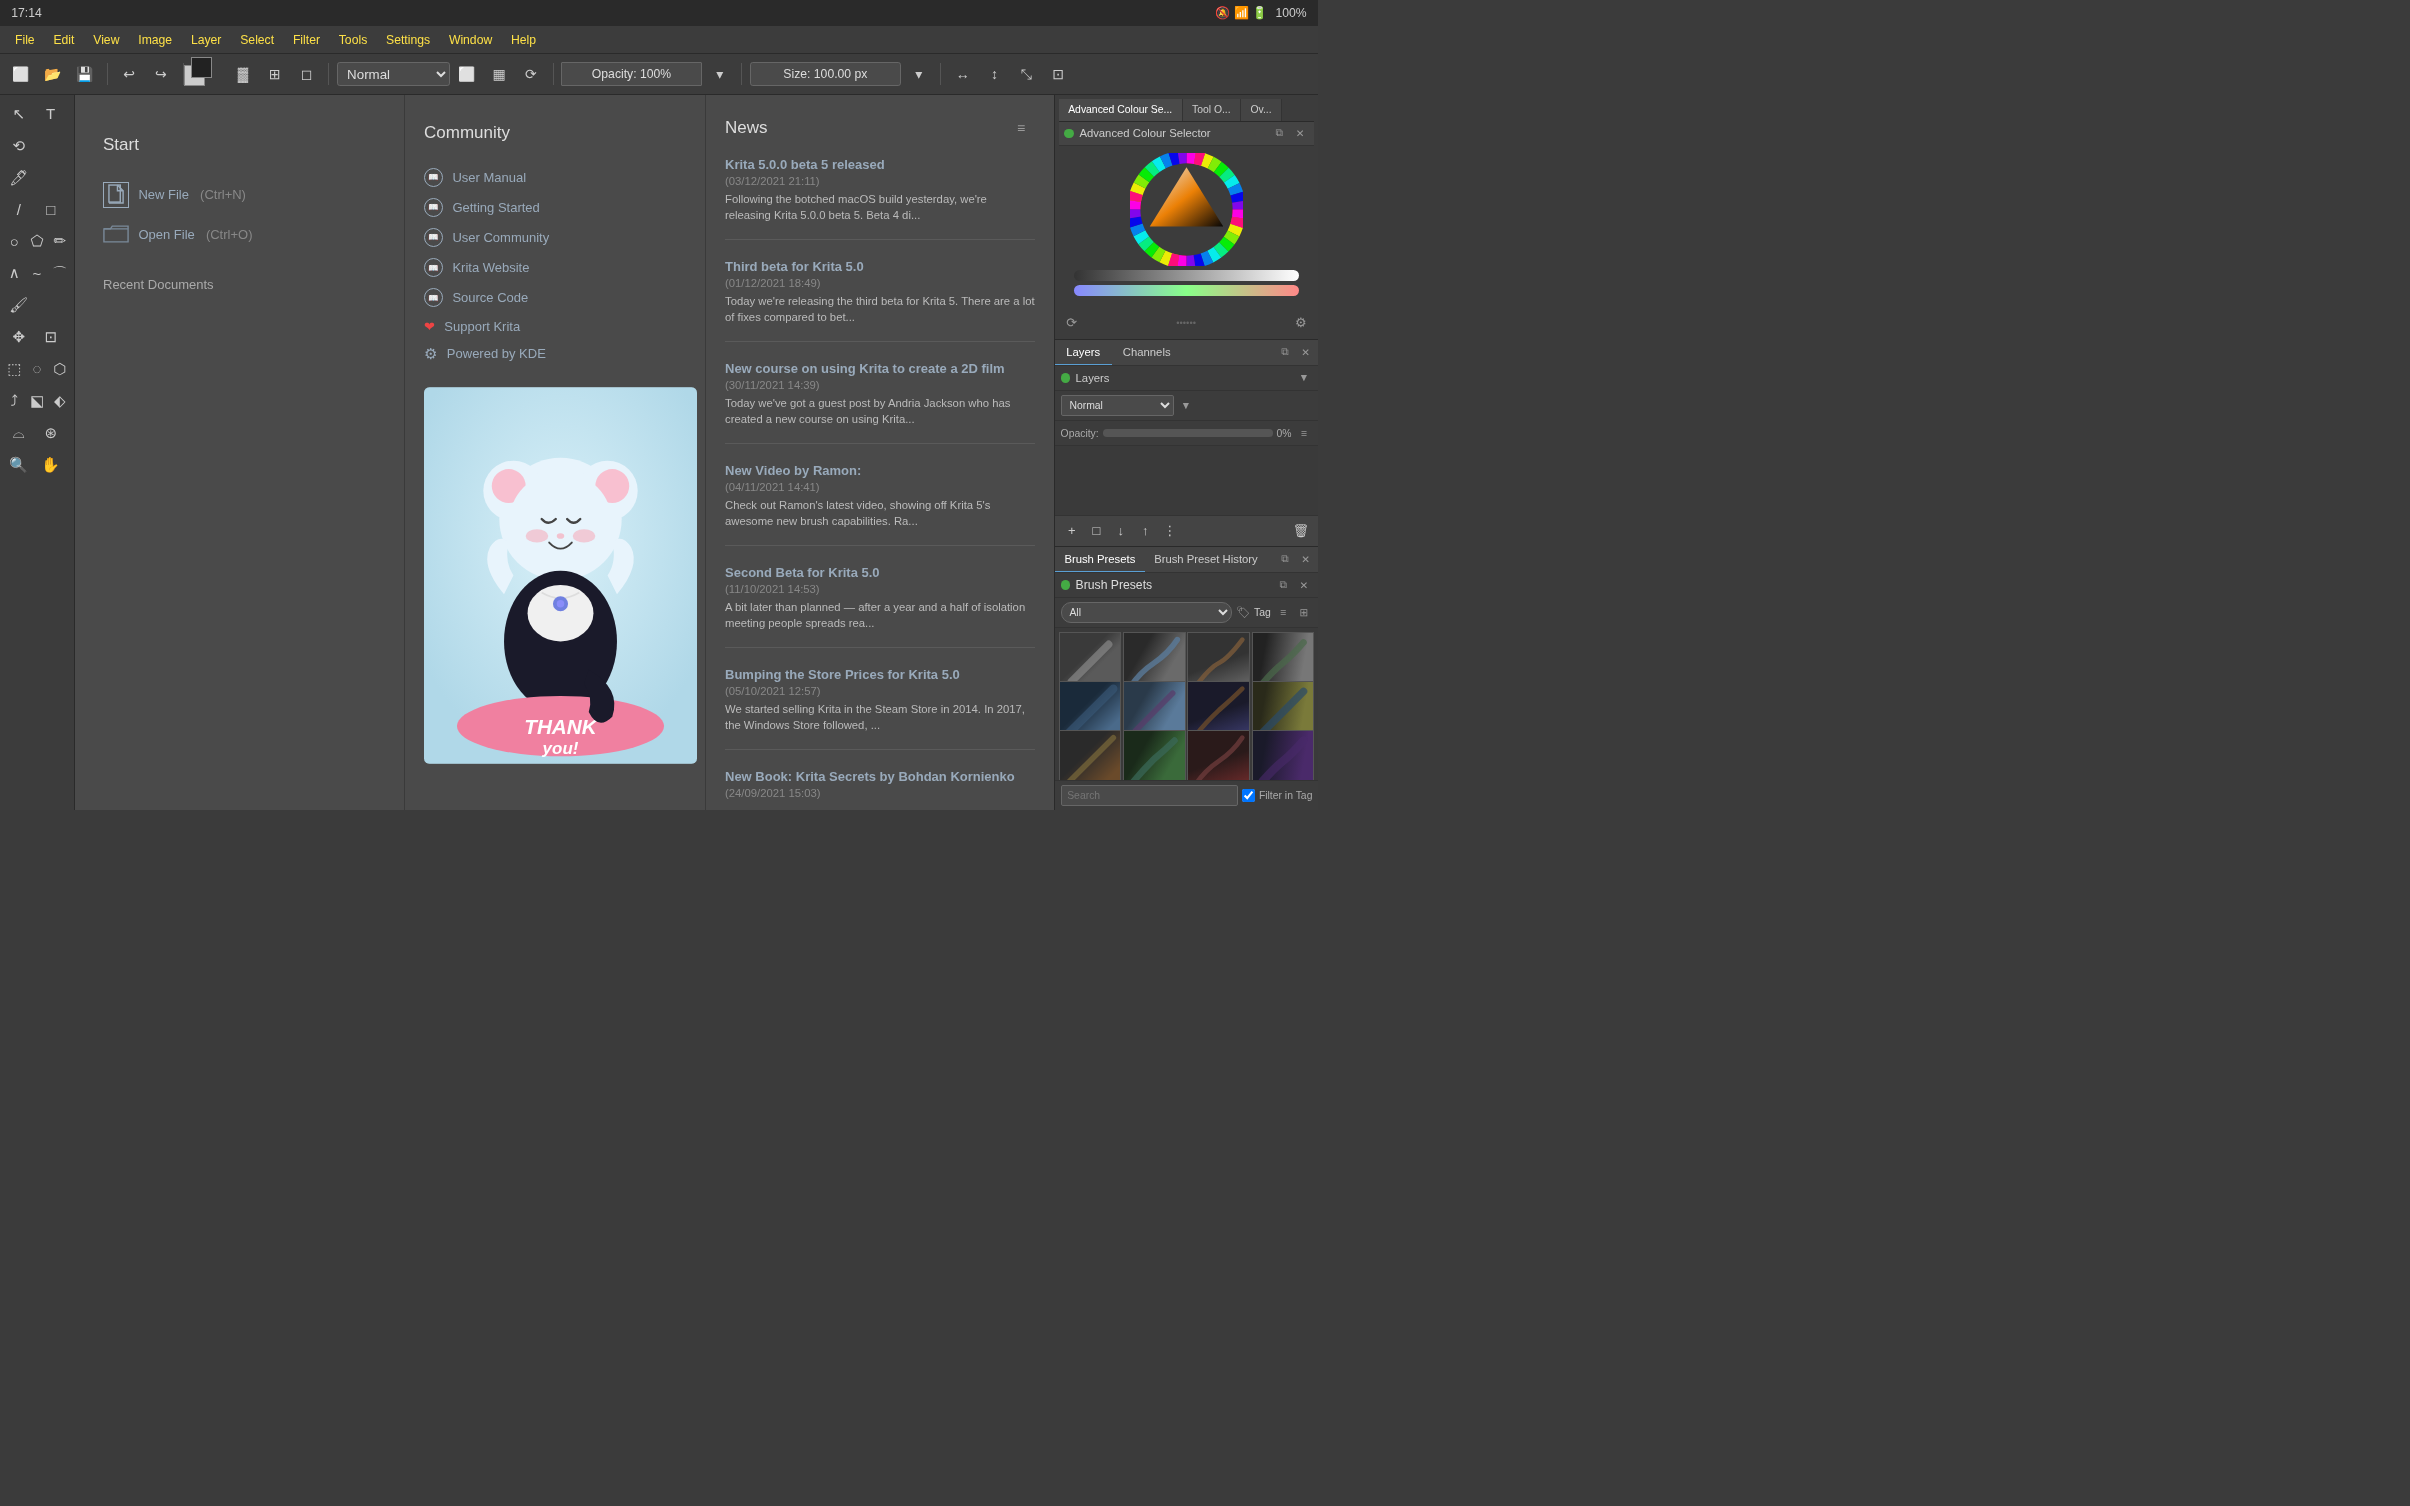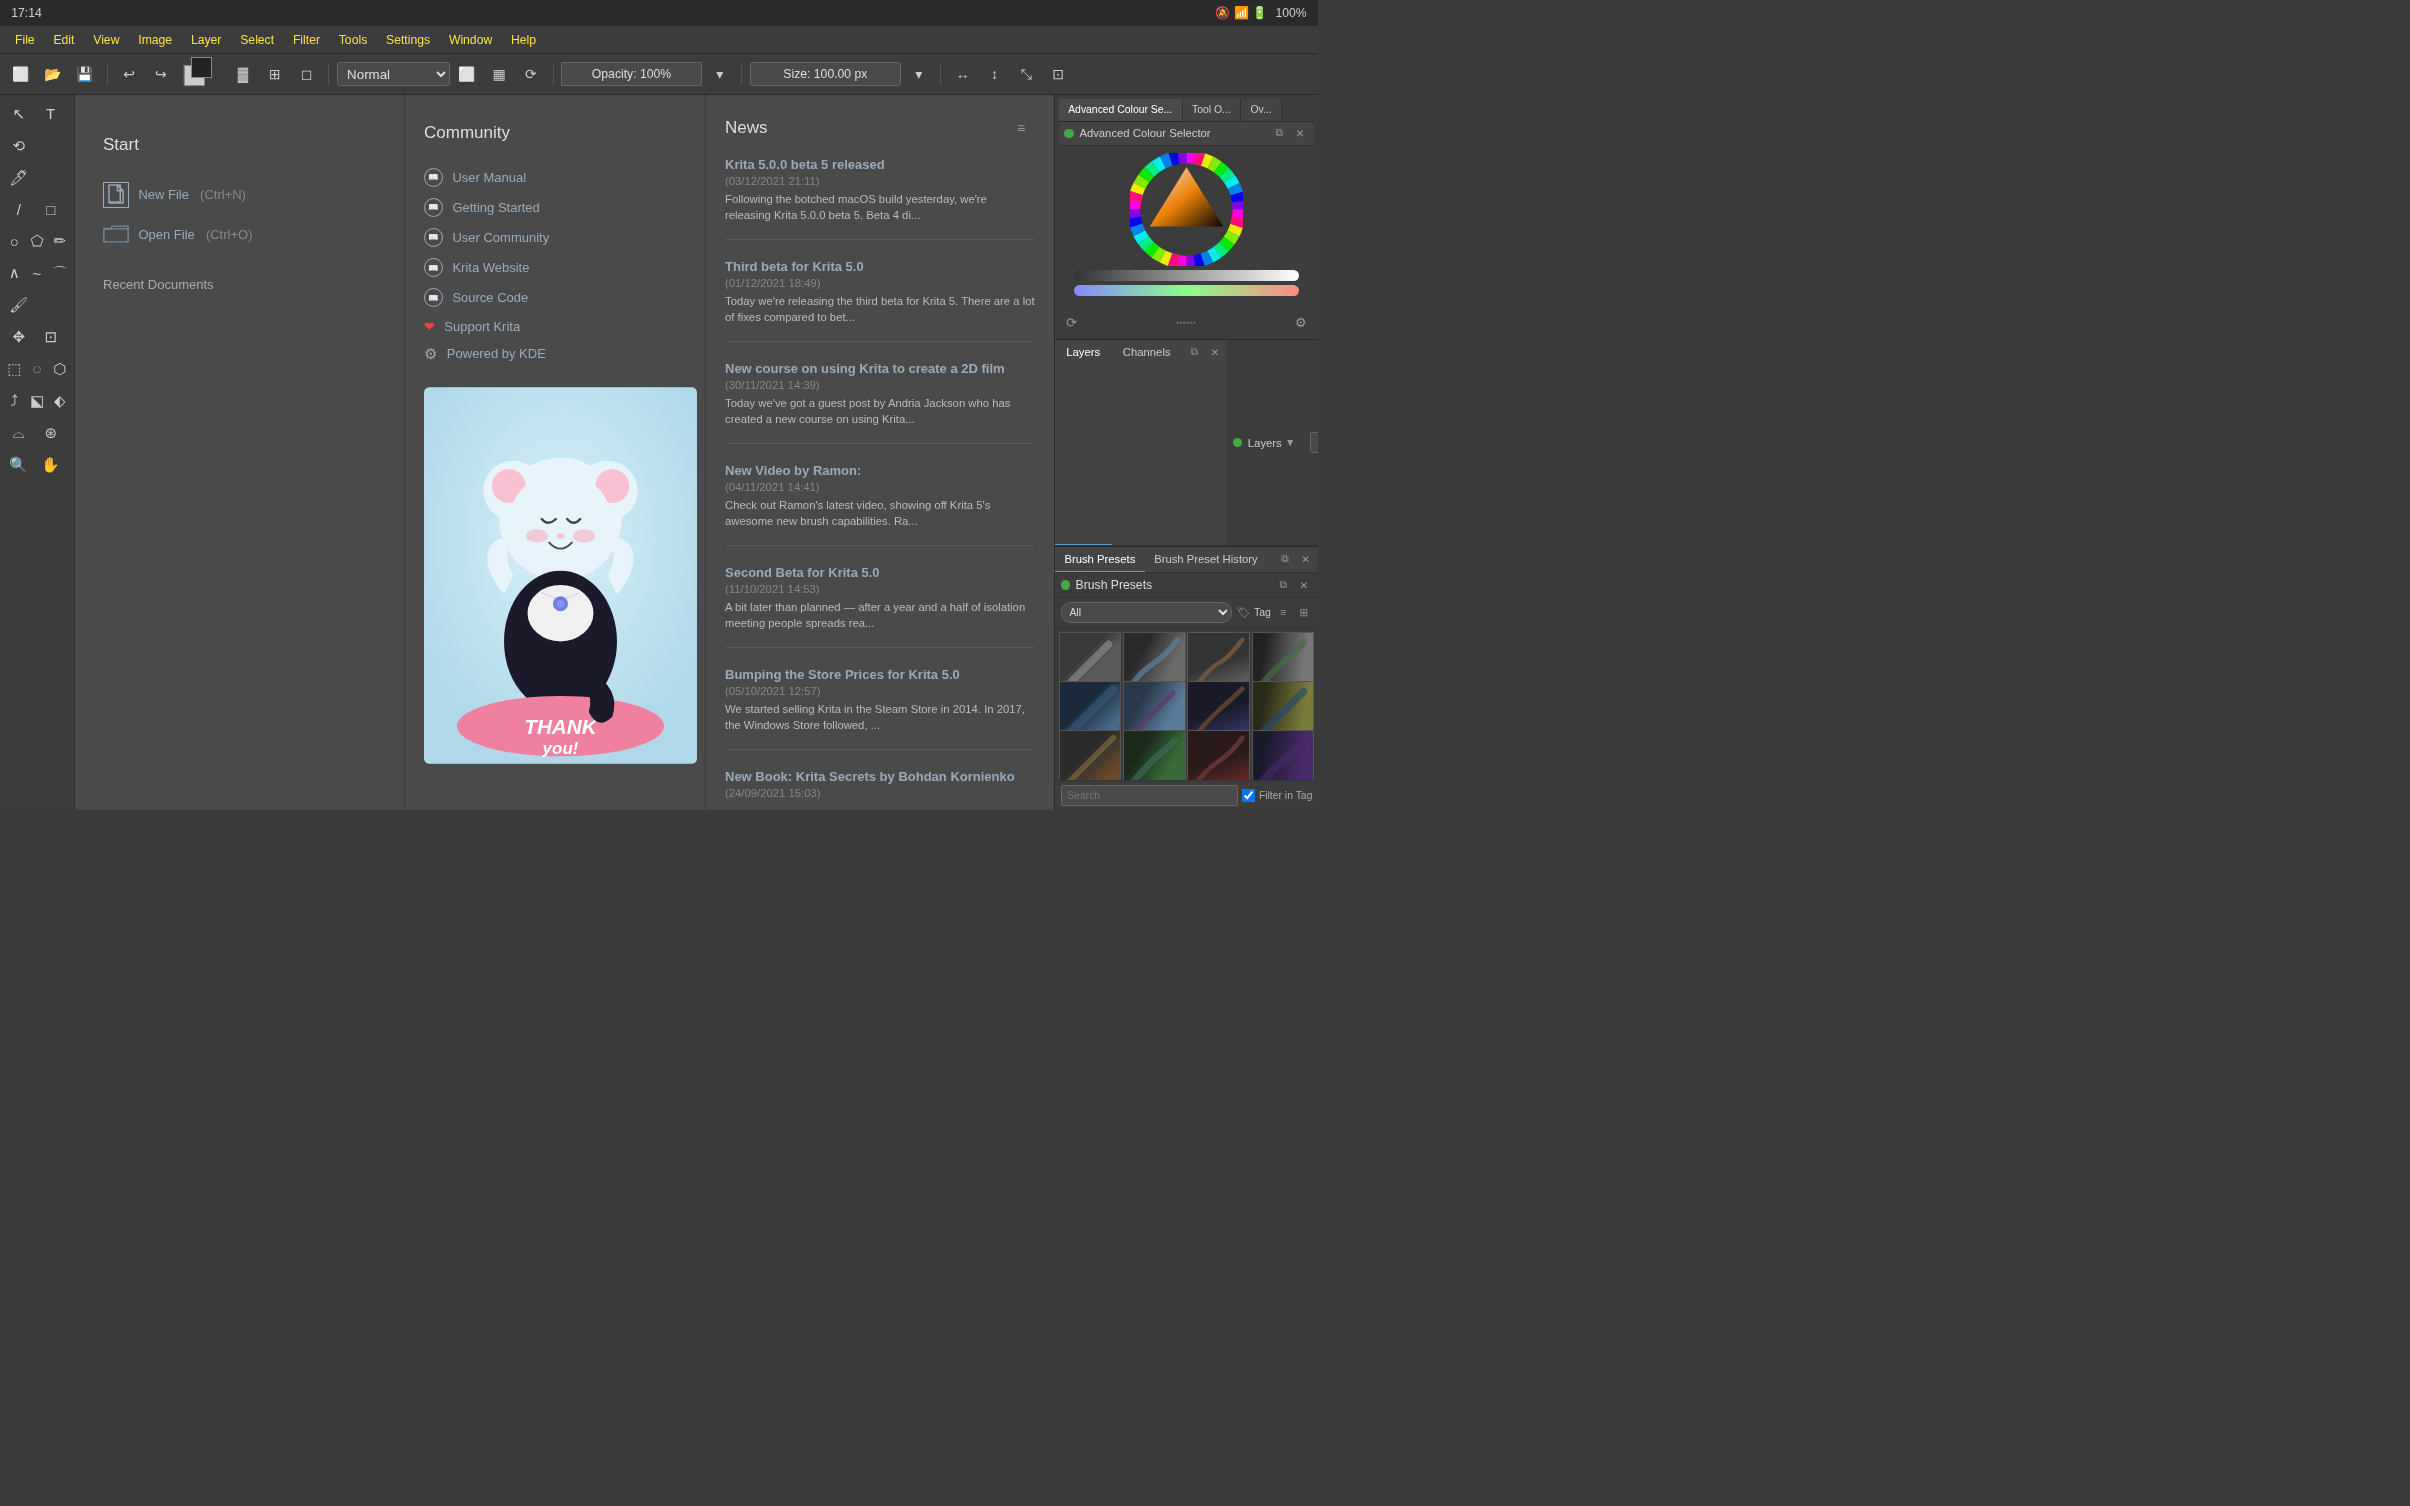--- a/index.html
+++ b/index.html
@@ -329,21 +329,21 @@
       cursor: pointer;
       font-size: 10.4px;
       border-radius: 1.9px;
     }
 
     
     .layers-panel {
       height: 207px;
       border-bottom: 0.9px solid #2a2a2a;
       display: flex;
-      flex-direction: row;
+      flex-direction: column;
     }
     .layers-tabs {
       display: flex;
       background: #444;
       border-bottom: 0.9px solid #333;
     }
     .layers-tab {
       padding: 5.6px 11.3px;
       font-size: 11.3px;
       color: #ccc;

